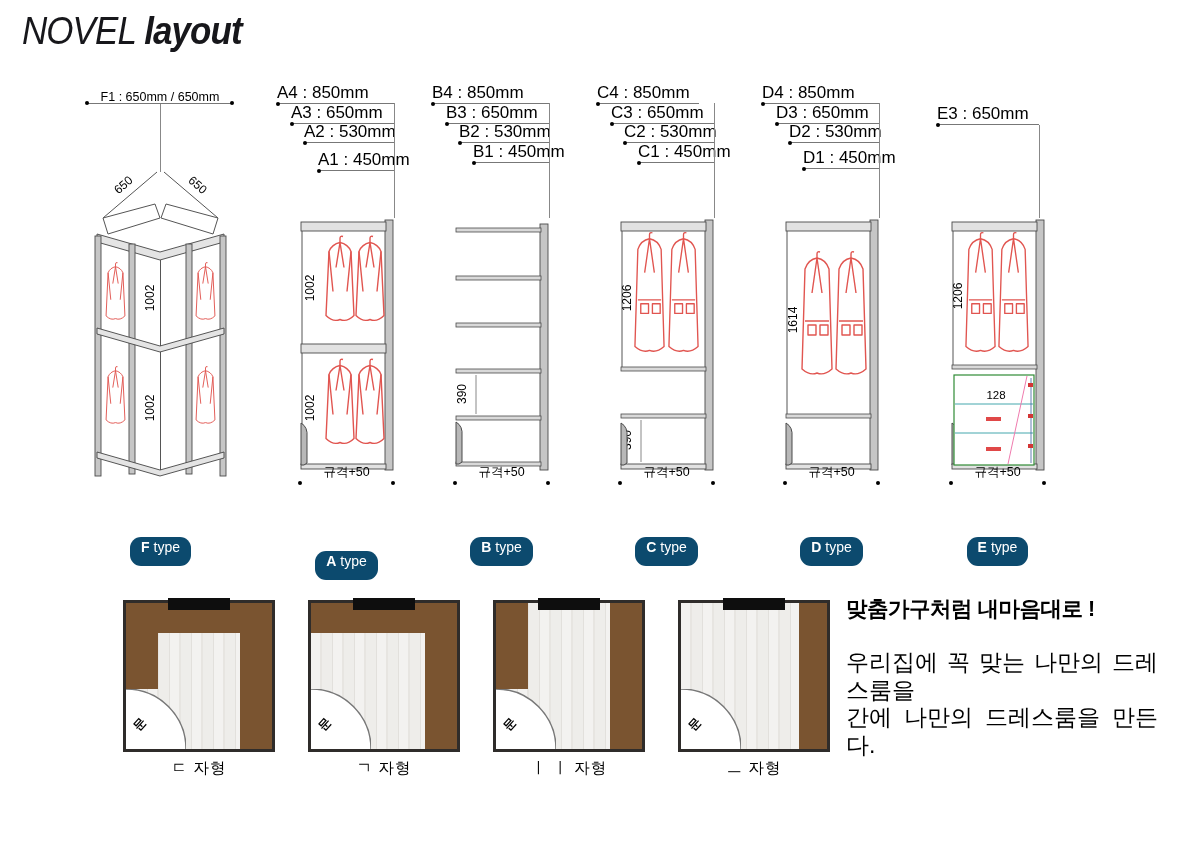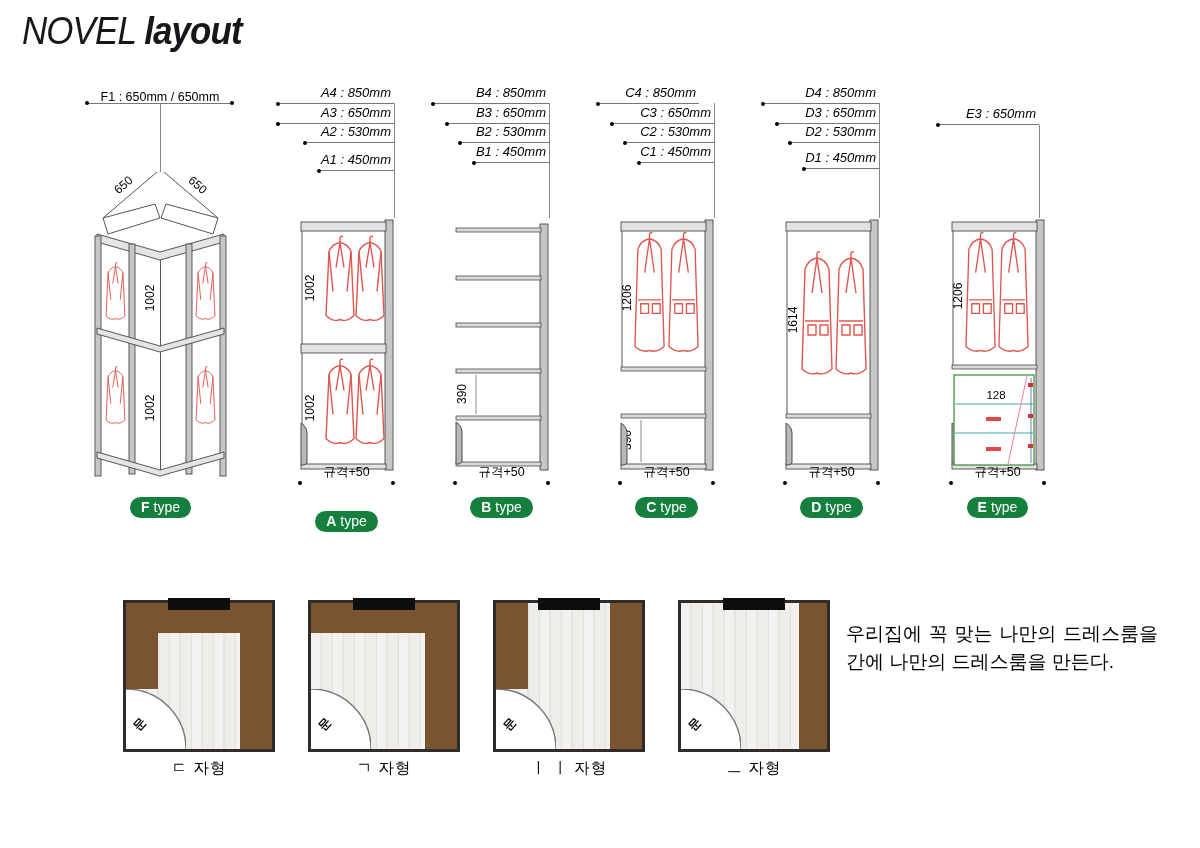--- a/index.html
+++ b/index.html
@@ -6,30 +6,30 @@
   #canvas{position:relative;width:1200px;height:848px;background:#fff;overflow:hidden;
           font-family:"Liberation Sans",sans-serif;color:#000;}
   
   .title{position:absolute;left:22px;top:10px;font-style:italic;font-size:38px;color:#17171b;
          transform:scaleX(.92);transform-origin:left;white-space:nowrap;letter-spacing:-1px;}
   .title .brand{font-weight:400;}
   .title .word{font-weight:800;margin-left:9px;}
   
   .col{position:absolute;top:90px;}
   .dim-row{position:absolute;height:18px;}
-  .dim-label{display:block;text-align:right;padding-right:3px;font-size:13px;line-height:14px;white-space:nowrap;font-style:italic;}
+  .dim-label{display:block;text-align:left;padding-right:3px;font-size:17px;line-height:14px;white-space:nowrap;}
   .dim-line{position:absolute;left:0;right:0;bottom:0;height:1px;background:#777;}
   .dot{position:absolute;width:4px;height:4px;border-radius:50%;background:#000;}
   .vline{position:absolute;width:1px;background:#888;}
   .wlabel{position:absolute;height:18px;font-size:12.5px;text-align:center;}
   .wlabel .dotL{left:-1px;bottom:-3px;}
   .wlabel .dotR{right:-1px;bottom:-3px;}
   .badge{position:absolute;display:flex;justify-content:center;}
-  .badge-pill{background:#15803d;color:#fff;border-radius:11px;height:21px;line-height:21px;
-              padding:0 11px;font-size:14px;white-space:nowrap;}
+  .badge-pill{background:#0c4a6e;color:#fff;border-radius:11px;height:29px;line-height:21px;
+              padding:0 11px;font-size:14px;white-space:nowrap;margin-top:40px;}
   .badge-pill b{font-weight:700;margin-right:4px;}
   svg text{font-family:"Liberation Sans",sans-serif;font-size:12px;fill:#000;}
   .post{fill:#c6c6c6;stroke:#4a4a4a;stroke-width:.9;}
   .rail{fill:#e2e2e2;stroke:#4a4a4a;stroke-width:.9;}
   .shelf{fill:#d9d9d9;stroke:#4a4a4a;stroke-width:.8;}
   .thin{stroke:#555;stroke-width:1;}
   .dimv{stroke:#888;stroke-width:1;}
   .quad{fill:#fff;stroke:#555;stroke-width:1;}
   .chev{fill:#e4e4e4;stroke:#444;stroke-width:.9;}
   
@@ -37,21 +37,21 @@
         background:repeating-linear-gradient(90deg,#f3f2f0 0 9px,#e7e5e1 9px 11px,#eeedea 11px 21px,#e2e0dc 21px 22px);}
   .strip{position:absolute;background:#7a5430;}
   .topbar{position:absolute;top:-5px;left:50%;transform:translateX(-50%);width:62px;height:12px;background:#0e0e0e;}
   .doorsvg{position:absolute;left:0;bottom:0;}
   .doortxt{position:absolute;left:8px;bottom:16px;font-size:12px;font-weight:700;transform:rotate(-48deg);}
   .roomlabel{position:absolute;width:152px;text-align:center;font-size:15.5px;font-weight:500;letter-spacing:1px;}
   
   .desc{position:absolute;left:846px;top:594px;width:334px;}
   .desc-title{font-size:21.5px;font-weight:800;letter-spacing:-0.5px;}
   .desc-body{margin-top:26px;}
-  .desc-line{width:312px;font-size:19px;line-height:27.5px;text-align:justify;text-align-last:justify;}
+  .desc-line{width:312px;font-size:23px;line-height:27.5px;text-align:justify;text-align-last:justify;}
   .desc-line:last-child{text-align-last:left;}
 </style>
 </head>
 <body>
 
 <div id="canvas">
 
   <svg width="0" height="0" style="position:absolute" aria-hidden="true">
     <defs>
       <symbol id="jacket" viewBox="0 0 30 92">
@@ -112,21 +112,21 @@
       <span class="badge-pill"><b>F</b><span>type</span></span>
     </div>
   </div>
 
   <div class="col" style="left:277px;width:120px;">
     <div class="dim-row" style="top:-4px;left:0;right:3px;">
         <span class="dim-label">A4 : 850mm</span>
         <div class="dim-line"></div>
         <span class="dot" style="left:-1px;bottom:-2px;"></span>
       </div>
-    <div class="dim-row" style="top:15.5px;left:0;right:3px;">
+    <div class="dim-row" style="top:15.5px;left:14px;right:3px;">
         <span class="dim-label">A3 : 650mm</span>
         <div class="dim-line"></div>
         <span class="dot" style="left:-1px;bottom:-2px;"></span>
       </div>
     <div class="dim-row" style="top:35px;left:27px;right:3px;">
         <span class="dim-label">A2 : 530mm</span>
         <div class="dim-line"></div>
         <span class="dot" style="left:-1px;bottom:-2px;"></span>
       </div>
     <div class="dim-row" style="top:54.5px;left:41px;right:3px;margin-top:8px;">
@@ -370,19 +370,20 @@
     <div class="topbar"></div>
     <svg class="doorsvg" width="60" height="60">
       <path d="M60,60 L0,60 L0,0 A60,60 0 0 1 60,60 Z" fill="#fff" stroke="none"></path>
       <path d="M0,0 A60,60 0 0 1 60,60" fill="none" stroke="#777" stroke-width="1.5"></path>
     </svg>
     <div class="doortxt">문</div>
   </div>
   <div class="roomlabel" style="left:678px;top:758px;">ㅡ 자형</div>
 
   <div class="desc">
+    <div class="desc-title">맞춤가구처럼 내마음대로 !</div>
     <div class="desc-body">
       <div class="desc-line">우리집에 꼭 맞는 나만의 드레스룸을</div>
       <div class="desc-line">간에 나만의 드레스룸을 만든다.</div>
     </div>
   </div>
 
 </div>
 
 </body></html>

